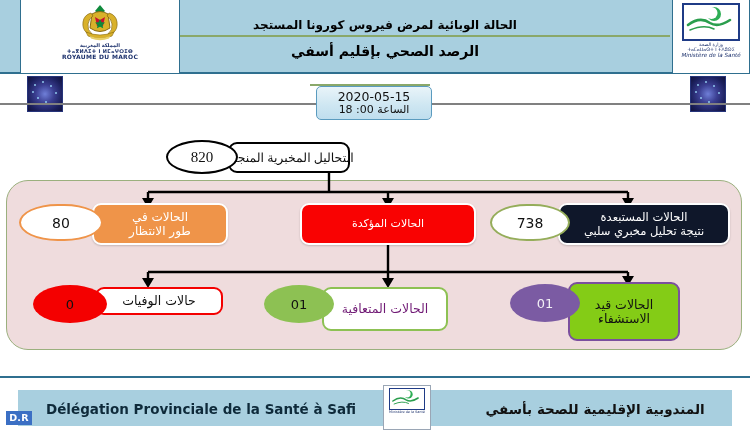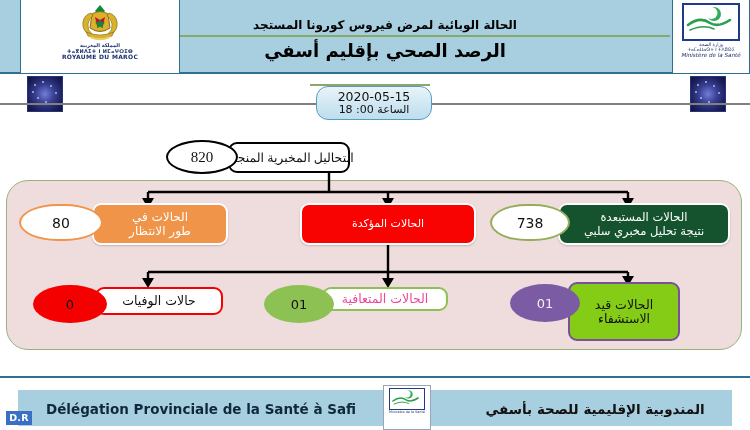--- a/index.html
+++ b/index.html
@@ -25,21 +25,21 @@
   .title-wrap{
     position:absolute;left:120px;top:0;width:530px;height:74px;
     display:flex;flex-direction:column;justify-content:center;align-items:center;
     direction:rtl;
   }
   .title1{
     font-size:12px;font-weight:bold;color:#000;letter-spacing:0px;
     line-height:20px;margin-bottom:7px;white-space:nowrap;
   }
   .title2{
-    font-size:18px;font-weight:bold;color:#000;line-height:18px;white-space:nowrap;
+    font-size:14px;font-weight:bold;color:#000;line-height:18px;white-space:nowrap;
   }
 
   
   .logo-box{
     position:absolute;background:#ffffff;box-sizing:border-box;
     display:flex;flex-direction:column;align-items:center;justify-content:flex-start;
     overflow:hidden;
   }
   .logo-left{left:20px;top:0;width:160px;height:74px;border:1px solid #2f6f8f;border-top:none;}
   .logo-right{left:672px;top:0;width:78px;height:74px;border:1px solid #2f6f8f;border-top:none;}
@@ -68,21 +68,21 @@
   .virus-left{left:27px;top:76px;}
   .virus-right{left:690px;top:76px;}
   .virus .dot{position:absolute;width:2px;height:2px;border-radius:50%;background:#9fe0ff;opacity:.85;}
 
   
   .date-rule{position:absolute;left:310px;top:84px;width:120px;height:1.5px;background:#8aa86a;}
   .hrule-long{position:absolute;left:0;top:103px;width:750px;height:1.5px;background:#808080;}
   .date-badge{
     position:absolute;left:316px;top:86px;width:114px;height:32px;
     background:linear-gradient(#e9f4f9,#cfe7f2 55%,#bfdeee);
-    border:1px solid #5a9bbf;border-radius:12px;
+    border:1px solid #5a9bbf;border-radius:5px;
     display:flex;flex-direction:column;align-items:center;justify-content:center;
     z-index:4;
   }
   .date-badge .d1{font-size:12.5px;color:#111;line-height:13px;}
   .date-badge .d2{font-size:11px;color:#111;line-height:13px;direction:rtl;}
 
   
   .panel{
     position:absolute;left:6px;top:180px;width:736px;height:170px;
     background:#efdcdd;border:1px solid #9bb07e;border-radius:22px;box-sizing:border-box;
@@ -131,21 +131,21 @@
     font-size:11px;color:#ffffff;box-shadow:0 1px 2px rgba(0,0,0,.18);
   }
   .n-conf .bubble{
     left:-66px;top:1px;width:78px;height:37px;
     background:#ffffff;border:2px solid #d00000;font-size:14px;color:#111;
     border-radius:46%/50%;
   }
 
   .n-excl{left:558px;top:203px;}
   .n-excl .label{
-    width:172px;height:42px;background:#14532d;border:2px solid #ffffff;
+    width:172px;height:42px;background:#0f172a;border:2px solid #ffffff;
     font-size:11.5px;color:#ffffff;box-shadow:0 1px 2px rgba(0,0,0,.18);
   }
   .n-excl .bubble{
     left:-68px;top:1px;width:80px;height:37px;
     background:#ffffff;border:2px solid #95ad5a;font-size:14px;color:#111;
     border-radius:46%/50%;
   }
 
   
   .n-death{left:95px;top:287px;}
@@ -153,22 +153,22 @@
     width:128px;height:28px;background:#ffffff;border:2px solid #f40000;
     font-size:12.5px;color:#111;
   }
   .n-death .bubble{
     left:-62px;top:-2px;width:74px;height:38px;border-radius:50%;
     background:#f40000;border:none;font-size:13px;color:#111;
   }
 
   .n-rec{left:322px;top:287px;}
   .n-rec .label{
-    width:126px;height:24px;background:#ffffff;border:2px solid #8dc153;
-    font-size:12.5px;color:#ec4899;
+    width:126px;height:44px;background:#ffffff;border:2px solid #8dc153;
+    font-size:12.5px;color:#701a75;
   }
   .n-rec .bubble{
     left:-58px;top:-2px;width:70px;height:38px;border-radius:50%;
     background:#8dc153;border:none;font-size:13px;color:#111;
   }
 
   .n-hosp{left:568px;top:282px;}
   .n-hosp .label{
     width:112px;height:59px;background:#84cc16;border:2px solid #7b4f9e;
     font-size:12.5px;color:#111;

